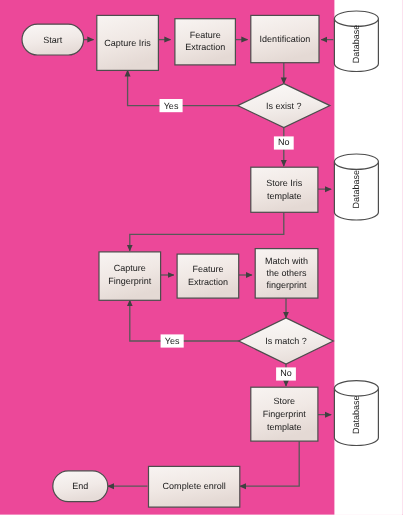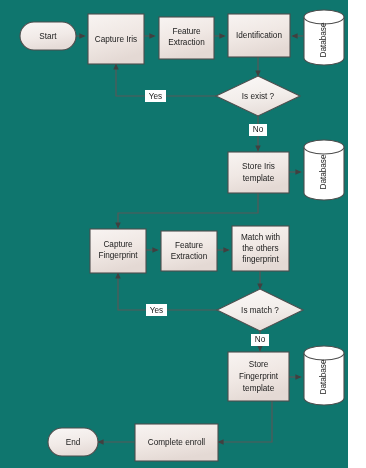--- a/index.html
+++ b/index.html
@@ -8,23 +8,23 @@
     background: #ffffff;
   }
   body {
     width: 366px;
     height: 468px;
     overflow: hidden;
     font-family: "Liberation Sans", sans-serif;
   }
   #flowchart-root {
     position: relative;
-    width: 348px;
+    width: 304px;
     height: 468px;
-    background: #0f766e;
+    background: #ec4899;
   }
   svg#flow-svg {
     display: block;
     width: 366px;
     height: 468px;
   }
   .node-rect {
     stroke: #4d4d4d;
     stroke-width: 1.1;
   }

